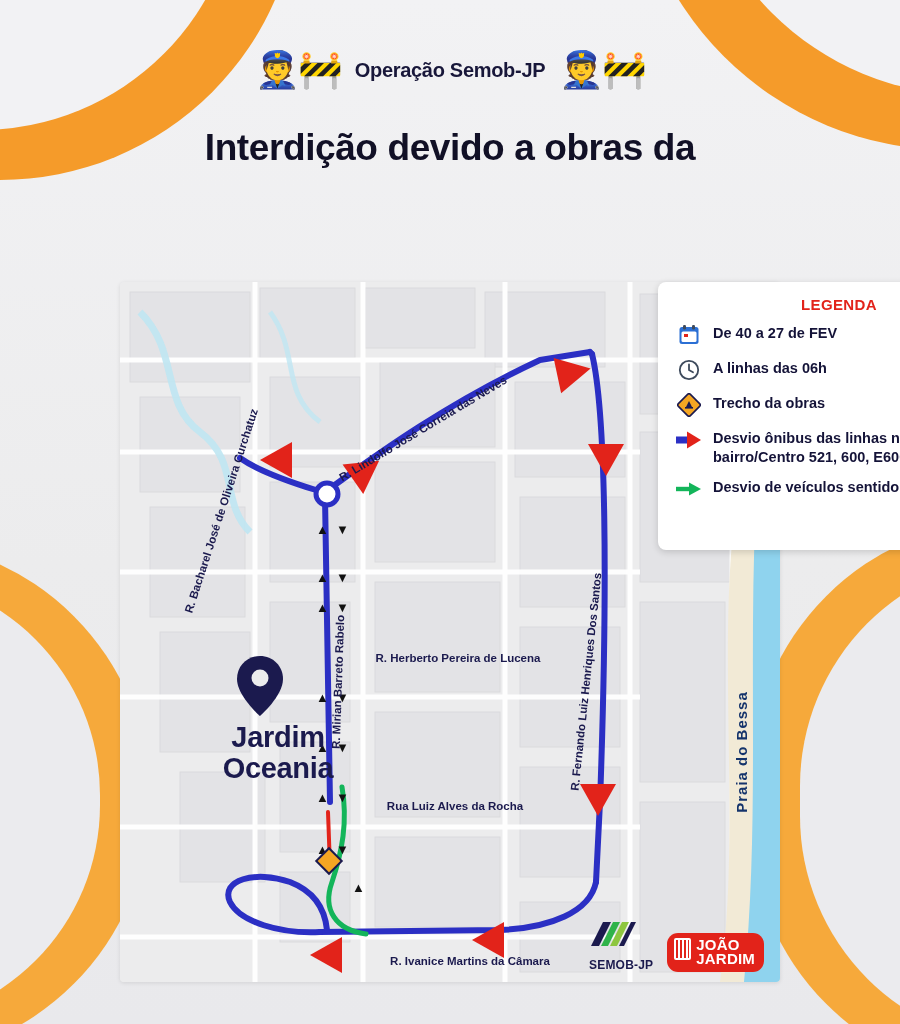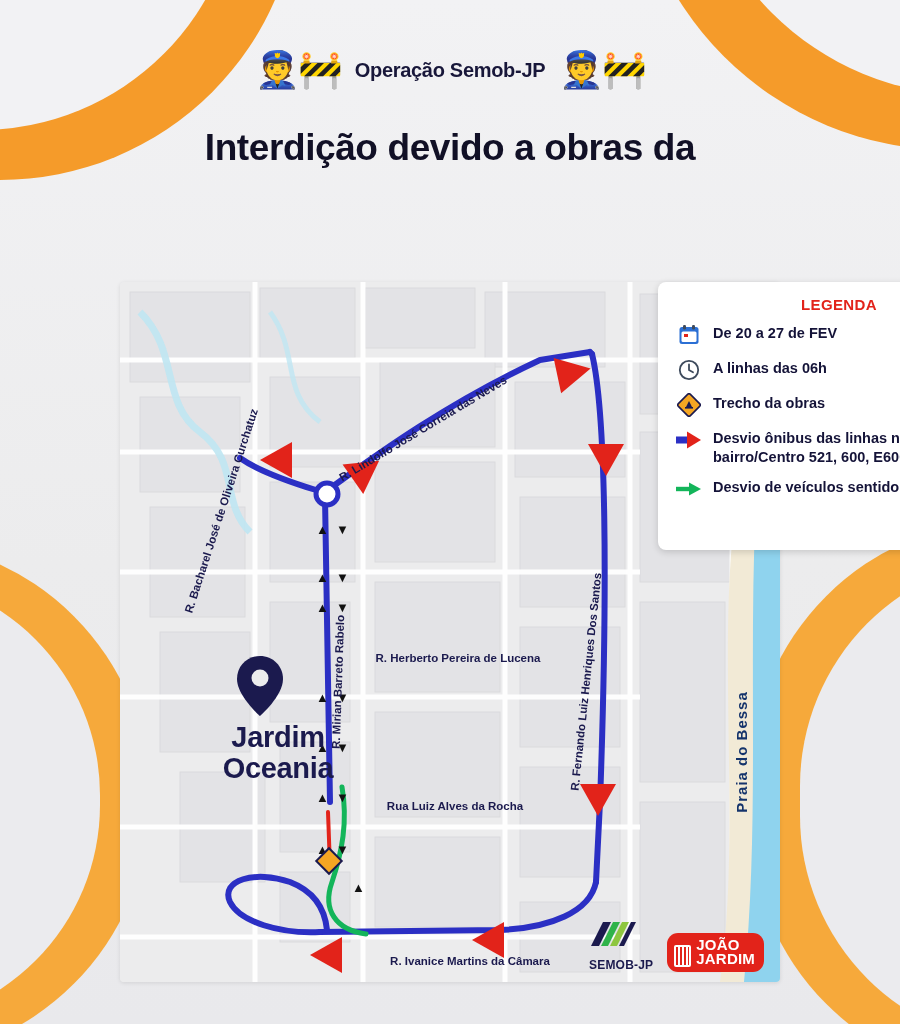--- a/index.html
+++ b/index.html
@@ -146,21 +146,21 @@
   
   .logos {
     position: absolute; right: 16px; bottom: 10px;
     display: flex; align-items: flex-end; gap: 14px; z-index: 9;
   }
   .semob-logo { text-align: center; }
   .semob-bars { display: block; }
   .semob-txt { font-size: 12px; font-weight: bold; color: #1b1a4e; margin-top: 8px; letter-spacing: .2px;}
   .jp-logo {
     background: #e2231a; color: #fff; border-radius: 11px;
-    padding: 5px 9px 5px 7px; display: flex; align-items: flex-end; gap: 5px;
+    padding: 5px 9px 5px 7px; display: flex; align-items: flex-start; gap: 5px;
   }
   .jp-crest {
     width: 17px; height: 22px; background: #fff; border-radius: 2px;
     position: relative;
   }
   .jp-crest::after{
     content:""; position:absolute; inset:2px;
     background: repeating-linear-gradient(90deg,#e2231a 0 2px,#fff 2px 4px);
   }
   .jp-words { line-height: .98; }
@@ -337,21 +337,21 @@
       <div class="legend-row">
         <span class="legend-ico">
           <svg width="22" height="22" viewBox="0 0 22 22">
             <rect x="1.5" y="3" width="19" height="17" rx="2.5" fill="#2b6fd4"></rect>
             <rect x="3.5" y="7.5" width="15" height="10.5" rx="1.5" fill="#fff"></rect>
             <rect x="5" y="1" width="3" height="4.5" rx="1.2" fill="#3d4a5c"></rect>
             <rect x="14" y="1" width="3" height="4.5" rx="1.2" fill="#3d4a5c"></rect>
             <rect x="6" y="10" width="4" height="3" fill="#e2231a"></rect>
           </svg>
         </span>
-        <span class="legend-txt">De 20 a 27 de FEV</span>
+        <span class="legend-txt">De 40 a 27 de FEV</span>
       </div>
 
       <div class="legend-row">
         <span class="legend-ico">
           <svg width="22" height="22" viewBox="0 0 22 22">
             <circle cx="11" cy="11" r="9.2" fill="#fff" stroke="#3d4a5c" stroke-width="1.8"></circle>
             <path d="M11 5.5 V11 L15 13.2" stroke="#3d4a5c" stroke-width="1.8" fill="none" stroke-linecap="round"></path>
           </svg>
         </span>
         <span class="legend-txt">A linhas das 06h</span>

